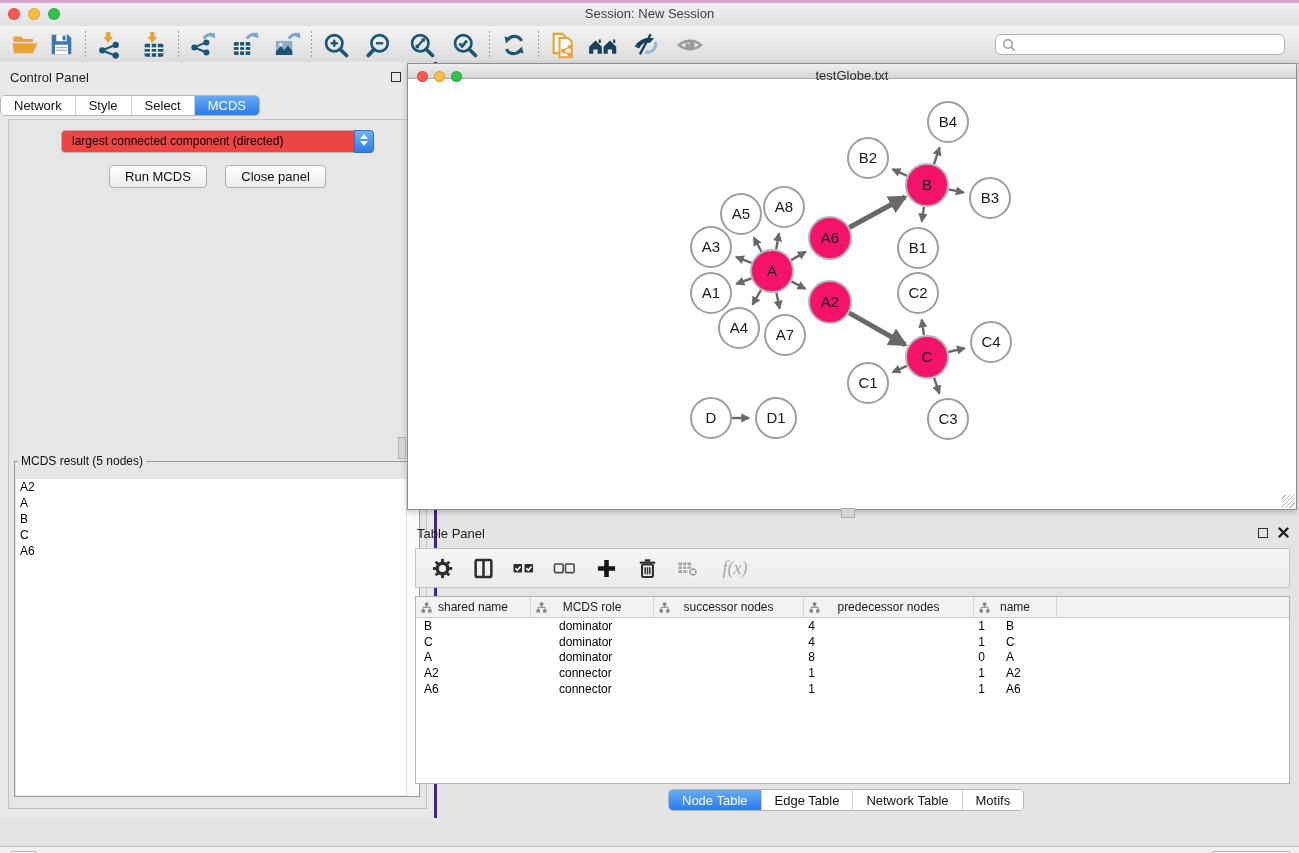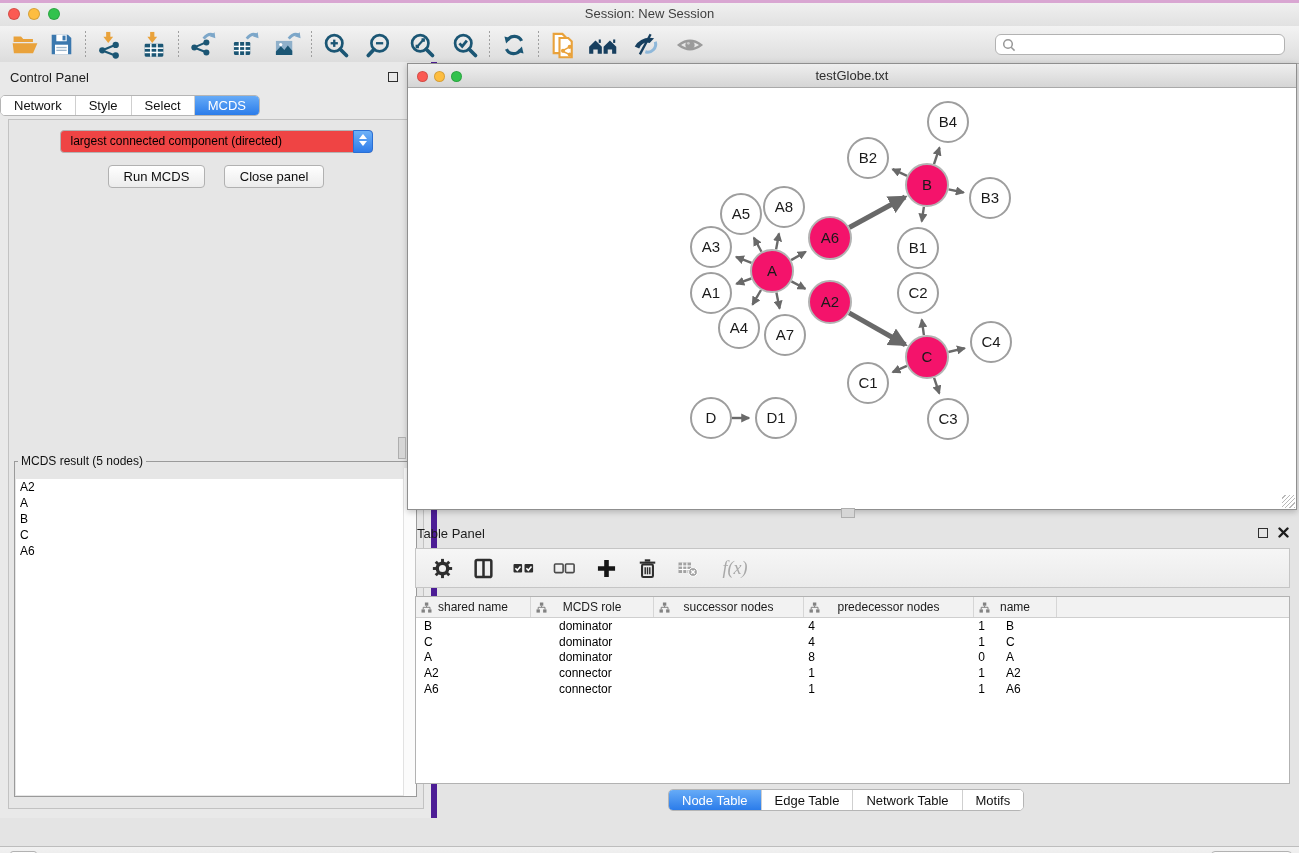--- a/index.html
+++ b/index.html
@@ -29,21 +29,21 @@
   .tbtn{width:30px;height:30px;display:flex;align-items:center;justify-content:center;flex:none;}
   .tsep{width:1px;height:28px;margin:0 9px;flex:none;
     background-image:repeating-linear-gradient(#9f9f9f 0 2px,transparent 2px 4px);}
   .search-wrap{margin-left:auto;margin-right:14px;position:relative;width:290px;height:21px;flex:none;}
   .search-input{width:100%;height:100%;border:1px solid #b2b2b2;border-radius:6px;
     padding-left:24px;font-size:12px;background:#fff;outline:none;color:#333;}
   .search-icon{position:absolute;left:6px;top:3px;pointer-events:none;}
 
   
   .control-panel{position:absolute;left:0;top:59px;width:437px;height:756px;
-    background:#e9e9e9;border-right:6px solid #4c1d95;}
+    background:#e9e9e9;border-right:3px solid #4c1d95;}
   .panel-title{position:absolute;left:10px;top:8px;font-size:13px;color:#1d1d1d;}
   .panel-float{position:absolute;width:10px;height:10px;border:1.6px solid #2e2e2e;top:10px;}
   .panel-close{position:absolute;top:9px;}
   .cp .panel-float{right:33px;} .cp .panel-close{right:12px;}
 
   .seg{display:inline-flex;border:1px solid #b5b5b5;border-radius:5px;overflow:hidden;
     background:#fff;height:21px;}
   .seg-btn{padding:0 13px;font-size:13px;line-height:20px;color:#111;border-left:1px solid #cfcfcf;
     background:#fff;white-space:nowrap;}
   .seg-btn:first-child{border-left:none;}
@@ -68,21 +68,21 @@
   .result-box{position:absolute;left:5px;right:6px;top:334px;bottom:11px;
     border:1px solid #9a9a9a;margin:0;padding:0;background:transparent;}
   .result-box legend{font-size:12px;color:#101010;margin-left:3px;padding:0 3px;}
   .result-list{position:absolute;left:1px;right:1px;top:11px;bottom:1px;background:#fff;overflow:hidden;}
   .result-item{font-size:12px;line-height:16px;padding-left:4px;color:#000;}
   .scroll-track{position:absolute;top:0;right:0;bottom:0;width:13px;background:#fbfbfb;border-left:1px solid #e2e2e2;}
 
   
   .network-window{position:absolute;left:407px;top:60px;width:890px;height:447px;
     background:#fff;border:1px solid #8f8f8f;box-shadow:0 2px 6px rgba(0,0,0,.22);}
-  .win-titlebar{position:absolute;left:0;top:0;right:0;height:24px;
+  .win-titlebar{position:absolute;left:0;top:0;right:0;height:15px;
     background:linear-gradient(#efefef,#d5d5d5);border-bottom:1px solid #a9a9a9;}
   .win-title{text-align:center;font-size:13px;line-height:23px;color:#2e2e2e;}
   .win-traffic{position:absolute;left:9px;top:7px;display:flex;gap:6px;}
   .win-light{width:11px;height:11px;border-radius:50%;border:1px solid rgba(0,0,0,.15);}
   .win-canvas{position:absolute;left:0;top:25px;right:0;bottom:0;background:#fff;overflow:hidden;}
   .resize-grip{position:absolute;right:1px;bottom:1px;width:13px;height:13px;
     background:repeating-linear-gradient(135deg,transparent 0 2px,#b9b9b9 2px 3px);}
   .grip-left{position:absolute;left:398px;top:434px;width:8px;height:22px;background:#d6d6d6;border:1px solid #aeaeae;}
   .grip-bottom{position:absolute;left:841px;top:505px;width:14px;height:10px;background:#d6d6d6;border:1px solid #aeaeae;}
 

